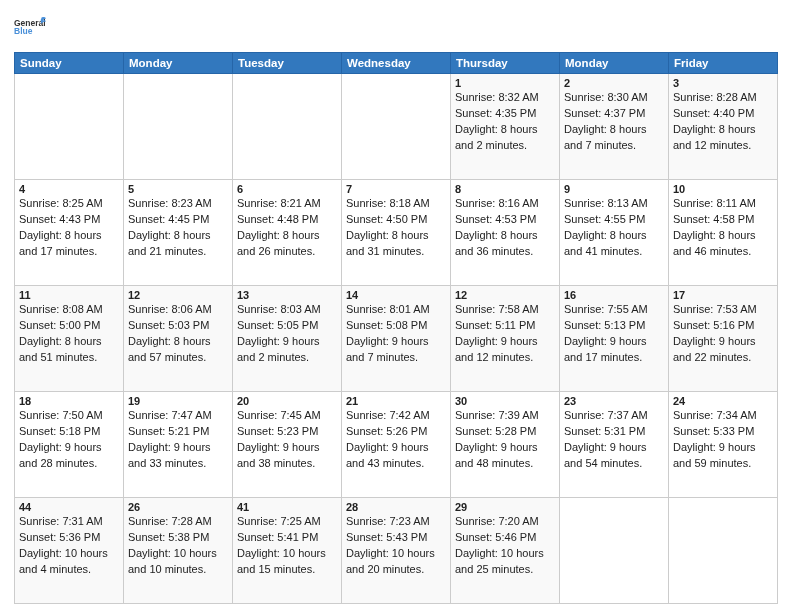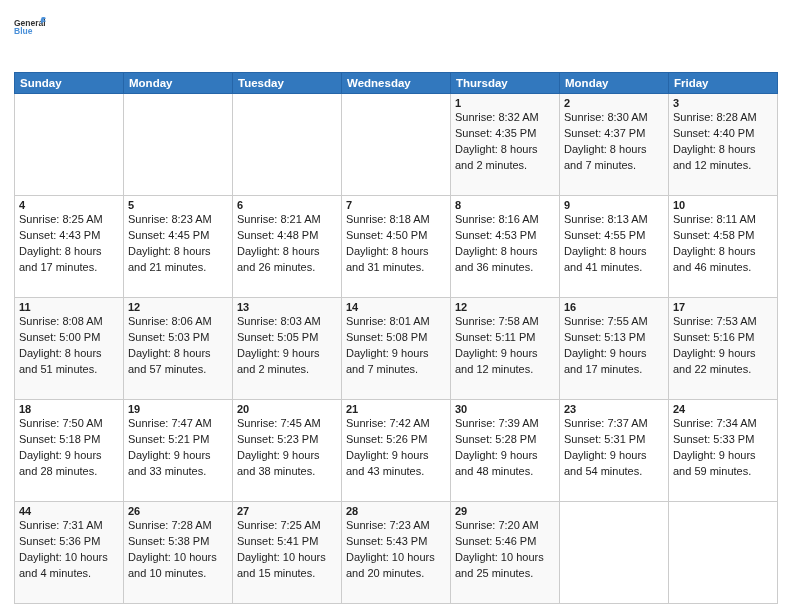--- a/index.html
+++ b/index.html
@@ -38,21 +38,20 @@
       line-height: 1.1;
     }
     .subtitle {
       font-size: 14px;
       color: #444;
     }
     .calendar-table {
       width: 100%;
       border-collapse: collapse;
       flex: 1;
-      margin-top: 20px;
     }
     .calendar-table thead th {
       background: #3278be;
       color: #fff;
       font-size: 11.5px;
       font-weight: bold;
       padding: 4px 5px;
       text-align: left;
       border: 1px solid #2565a8;
     }
@@ -228,21 +227,21 @@
         <tr>
           <td>
             <span class="day-num">44</span>
             <div class="day-info">Sunrise: 7:31 AM<br>Sunset: 5:36 PM<br>Daylight: 10 hours<br>and 4 minutes.</div>
           </td>
           <td>
             <span class="day-num">26</span>
             <div class="day-info">Sunrise: 7:28 AM<br>Sunset: 5:38 PM<br>Daylight: 10 hours<br>and 10 minutes.</div>
           </td>
           <td>
-            <span class="day-num">27</span>
+            <span class="day-num">41</span>
             <div class="day-info">Sunrise: 7:25 AM<br>Sunset: 5:41 PM<br>Daylight: 10 hours<br>and 15 minutes.</div>
           </td>
           <td>
             <span class="day-num">28</span>
             <div class="day-info">Sunrise: 7:23 AM<br>Sunset: 5:43 PM<br>Daylight: 10 hours<br>and 20 minutes.</div>
           </td>
           <td>
             <span class="day-num">29</span>
             <div class="day-info">Sunrise: 7:20 AM<br>Sunset: 5:46 PM<br>Daylight: 10 hours<br>and 25 minutes.</div>
           </td>

